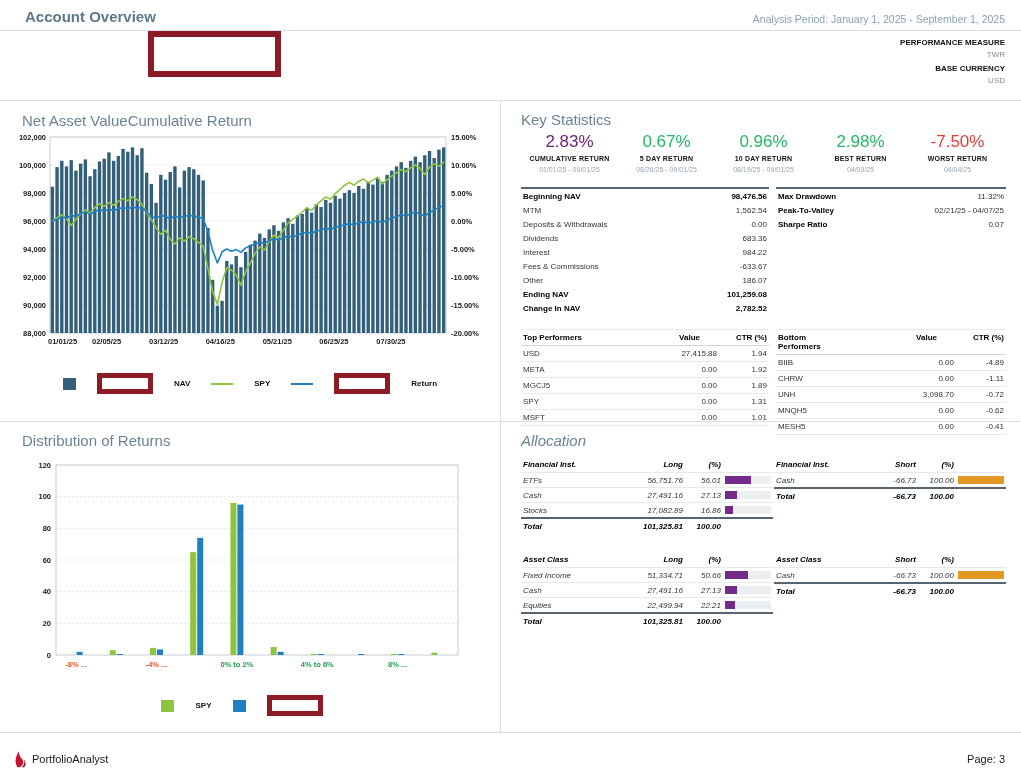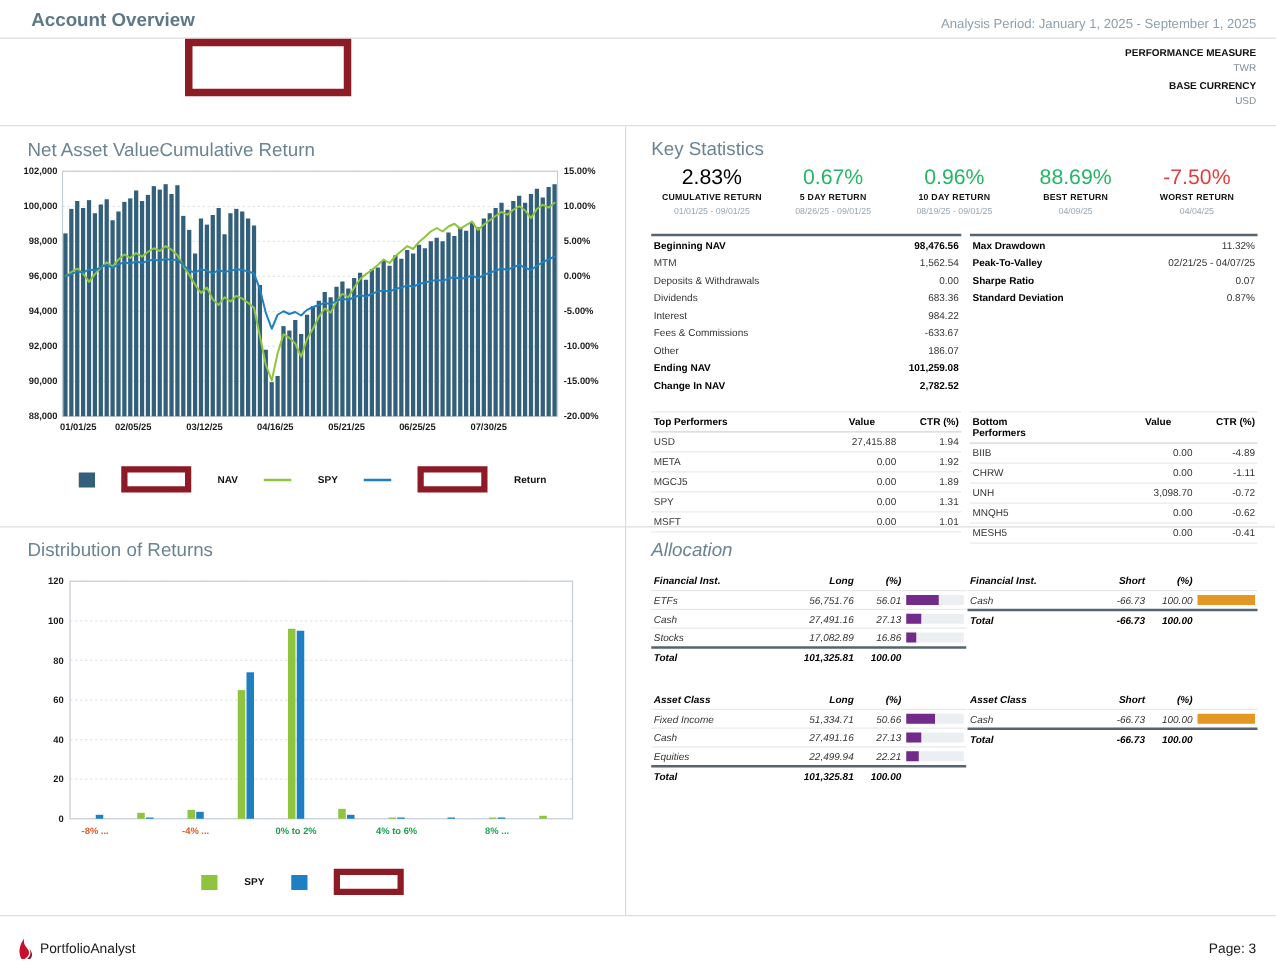--- a/index.html
+++ b/index.html
@@ -292,36 +292,36 @@
         </div>
       </div>
     </div>
 
     <div class="col-right">
 
       <div class="panel-top stats-panel">
         <div class="section-title">Key Statistics</div>
         <div class="stat-row" id="stat-row">
             <div class="stat">
-              <div class="stat-value" style="color: #000000;">2.83%</div>
+              <div class="stat-value" style="color: #701a75;">2.83%</div>
               <div class="stat-label">CUMULATIVE RETURN</div>
               <div class="stat-dates">01/01/25 - 09/01/25</div>
             </div>
             <div class="stat">
               <div class="stat-value" style="color: rgb(39, 181, 103);">0.67%</div>
               <div class="stat-label">5 DAY RETURN</div>
               <div class="stat-dates">08/26/25 - 09/01/25</div>
             </div>
             <div class="stat">
               <div class="stat-value" style="color: rgb(39, 181, 103);">0.96%</div>
               <div class="stat-label">10 DAY RETURN</div>
               <div class="stat-dates">08/19/25 - 09/01/25</div>
             </div>
             <div class="stat">
-              <div class="stat-value" style="color: rgb(39, 181, 103);">88.69%</div>
+              <div class="stat-value" style="color: rgb(39, 181, 103);">2.98%</div>
               <div class="stat-label">BEST RETURN</div>
               <div class="stat-dates">04/09/25</div>
             </div>
             <div class="stat">
               <div class="stat-value" style="color: rgb(226, 61, 61);">-7.50%</div>
               <div class="stat-label">WORST RETURN</div>
               <div class="stat-dates">04/04/25</div>
             </div>
           </div>
         <div class="tbl-pair">
@@ -368,24 +368,20 @@
                 <div class="l">Max Drawdown</div>
                 <div class="v">11.32%</div>
               </div>
               <div class="kv-row lb">
                 <div class="l">Peak-To-Valley</div>
                 <div class="v">02/21/25 - 04/07/25</div>
               </div>
               <div class="kv-row lb">
                 <div class="l">Sharpe Ratio</div>
                 <div class="v">0.07</div>
-              </div>
-              <div class="kv-row lb">
-                <div class="l">Standard Deviation</div>
-                <div class="v">0.87%</div>
               </div>
             </div>
         </div>
         <div class="tbl-pair">
           <div class="perf" id="top-performers">
               <div class="perf-head">
                 <div class="c1">Top Performers</div>
                 <div class="c2">Value</div>
                 <div class="c3">CTR (%)</div>
               </div>

